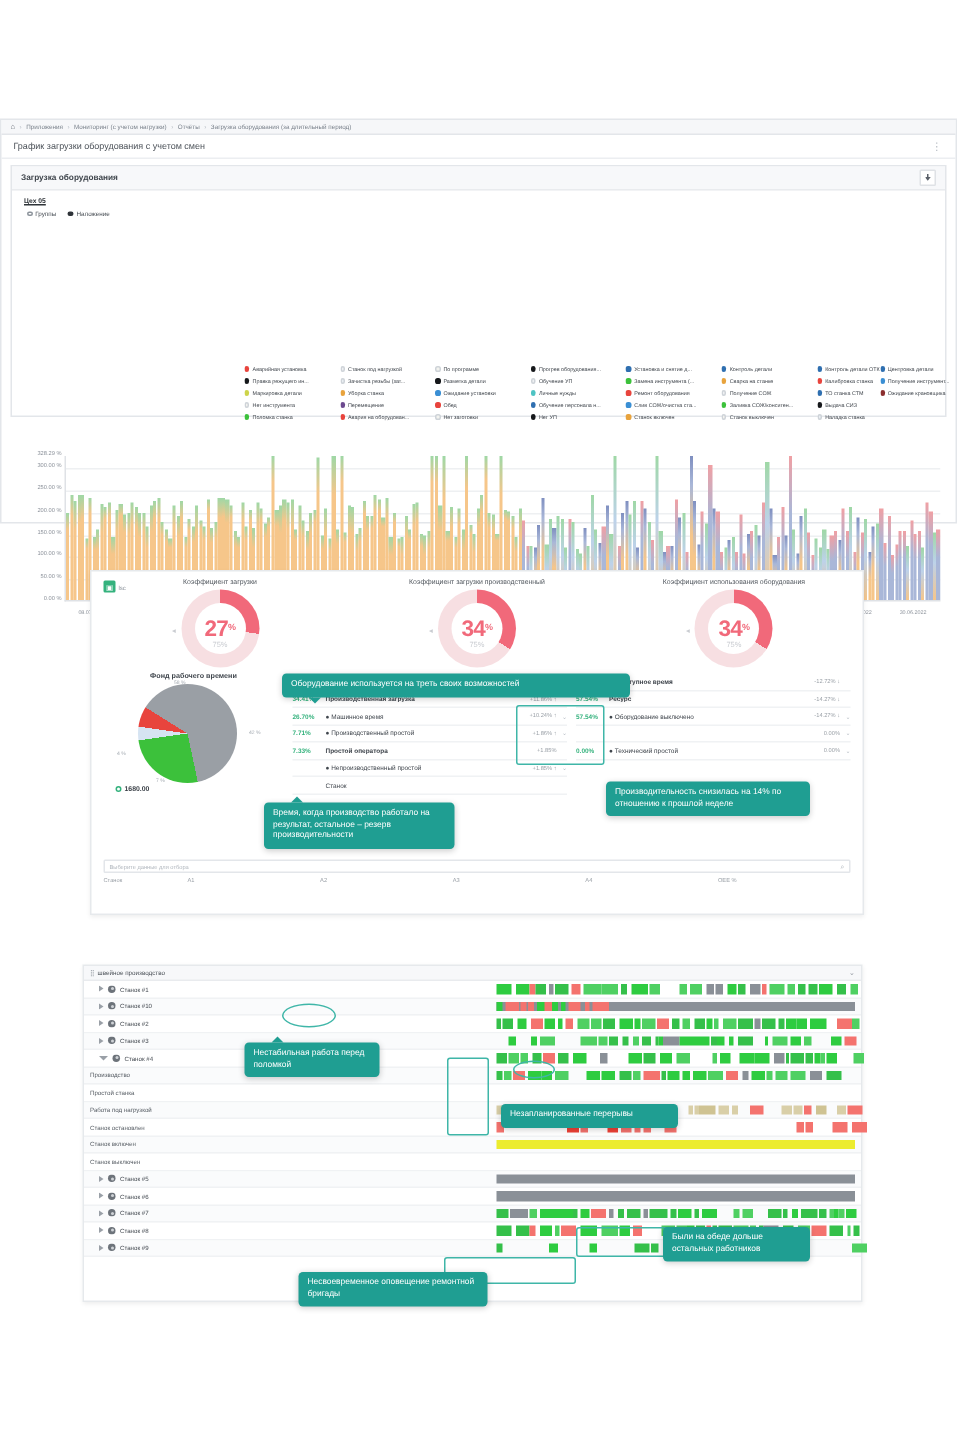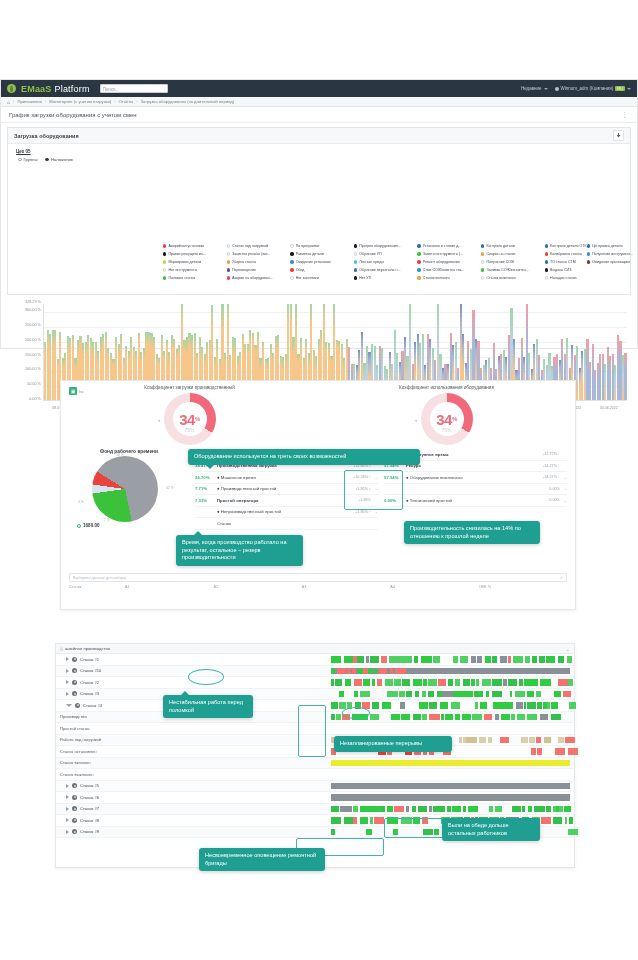--- a/index.html
+++ b/index.html
@@ -141,39 +141,20 @@
   .co-down:after { bottom:-4px; left:18px; border-left:4px solid transparent;border-right:4px solid transparent;border-top:4px solid #1f9e92; }
   .co-up:after { top:-4px; left:18px; border-left:4px solid transparent;border-right:4px solid transparent;border-bottom:4px solid #1f9e92; }
   .hlbox { position:absolute; border:1px solid #3fb6a8; border-radius:2px; z-index:15; }
   .hlell { position:absolute; border:1px solid #3fb6a8; border-radius:50%; z-index:15; }
 </style>
 </head>
 <body>
 
 <div class="panel1">
 
-  <div class="navbar">
-    <div class="brand-logo"></div>
-    <div class="brand">
-      <span>EMaaS</span><span class="plat">Platform</span>
-    </div>
-    <div class="nav-search">Поиск...</div>
-    <div class="nav-right">
-      <div class="nav-item">
-        <span>Недавние</span>
-        <span class="caret"></span>
-      </div>
-      <div class="nav-item">
-        <span class="user-ico"></span>
-        <span>Winnum_adm (Компания)</span>
-        <span class="flag-badge">RU</span>
-        <span class="caret"></span>
-      </div>
-    </div>
-  </div>
 
   <div class="breadcrumb">
     <span class="home">⌂</span>
     <span class="sep">›</span>
     <span class="crumb">Приложения</span>
     <span class="sep">›</span>
     <span class="crumb">Мониторинг (с учетом нагрузки)</span>
     <span class="sep">›</span>
     <span class="crumb">Отчёты</span>
     <span class="sep">›</span>
@@ -637,20 +618,33 @@
 </div>
 
 <div class="panel2">
   <div class="p2-badge">
     <span class="sq">▣</span>
     <span class="tx">lsc</span>
   </div>
 
   <div class="gauges">
     <div class="gauge-col">
+      <div class="gauge-title">Коэффициент загрузки</div>
+      <div class="gauge">
+        <span class="gauge-left-arrow">◂</span>
+        <div class="ring" style="background:conic-gradient(#f1697a 0deg 98deg, #f7dfe2 98deg 360deg)"></div>
+        <div class="hole"></div>
+        <div class="val">
+            <span>27</span>
+            <span style="font-size:6px">%</span>
+          </div>
+        <div class="pct">75%</div>
+      </div>
+    </div>
+    <div class="gauge-col">
       <div class="gauge-title">Коэффициент загрузки производственный</div>
       <div class="gauge">
         <span class="gauge-left-arrow">◂</span>
         <div class="ring" style="background:conic-gradient(#f1697a 0deg 122deg, #f7dfe2 122deg 360deg)"></div>
         <div class="hole"></div>
         <div class="val">
             <span>34</span>
             <span style="font-size:6px">%</span>
           </div>
         <div class="pct">75%</div>

